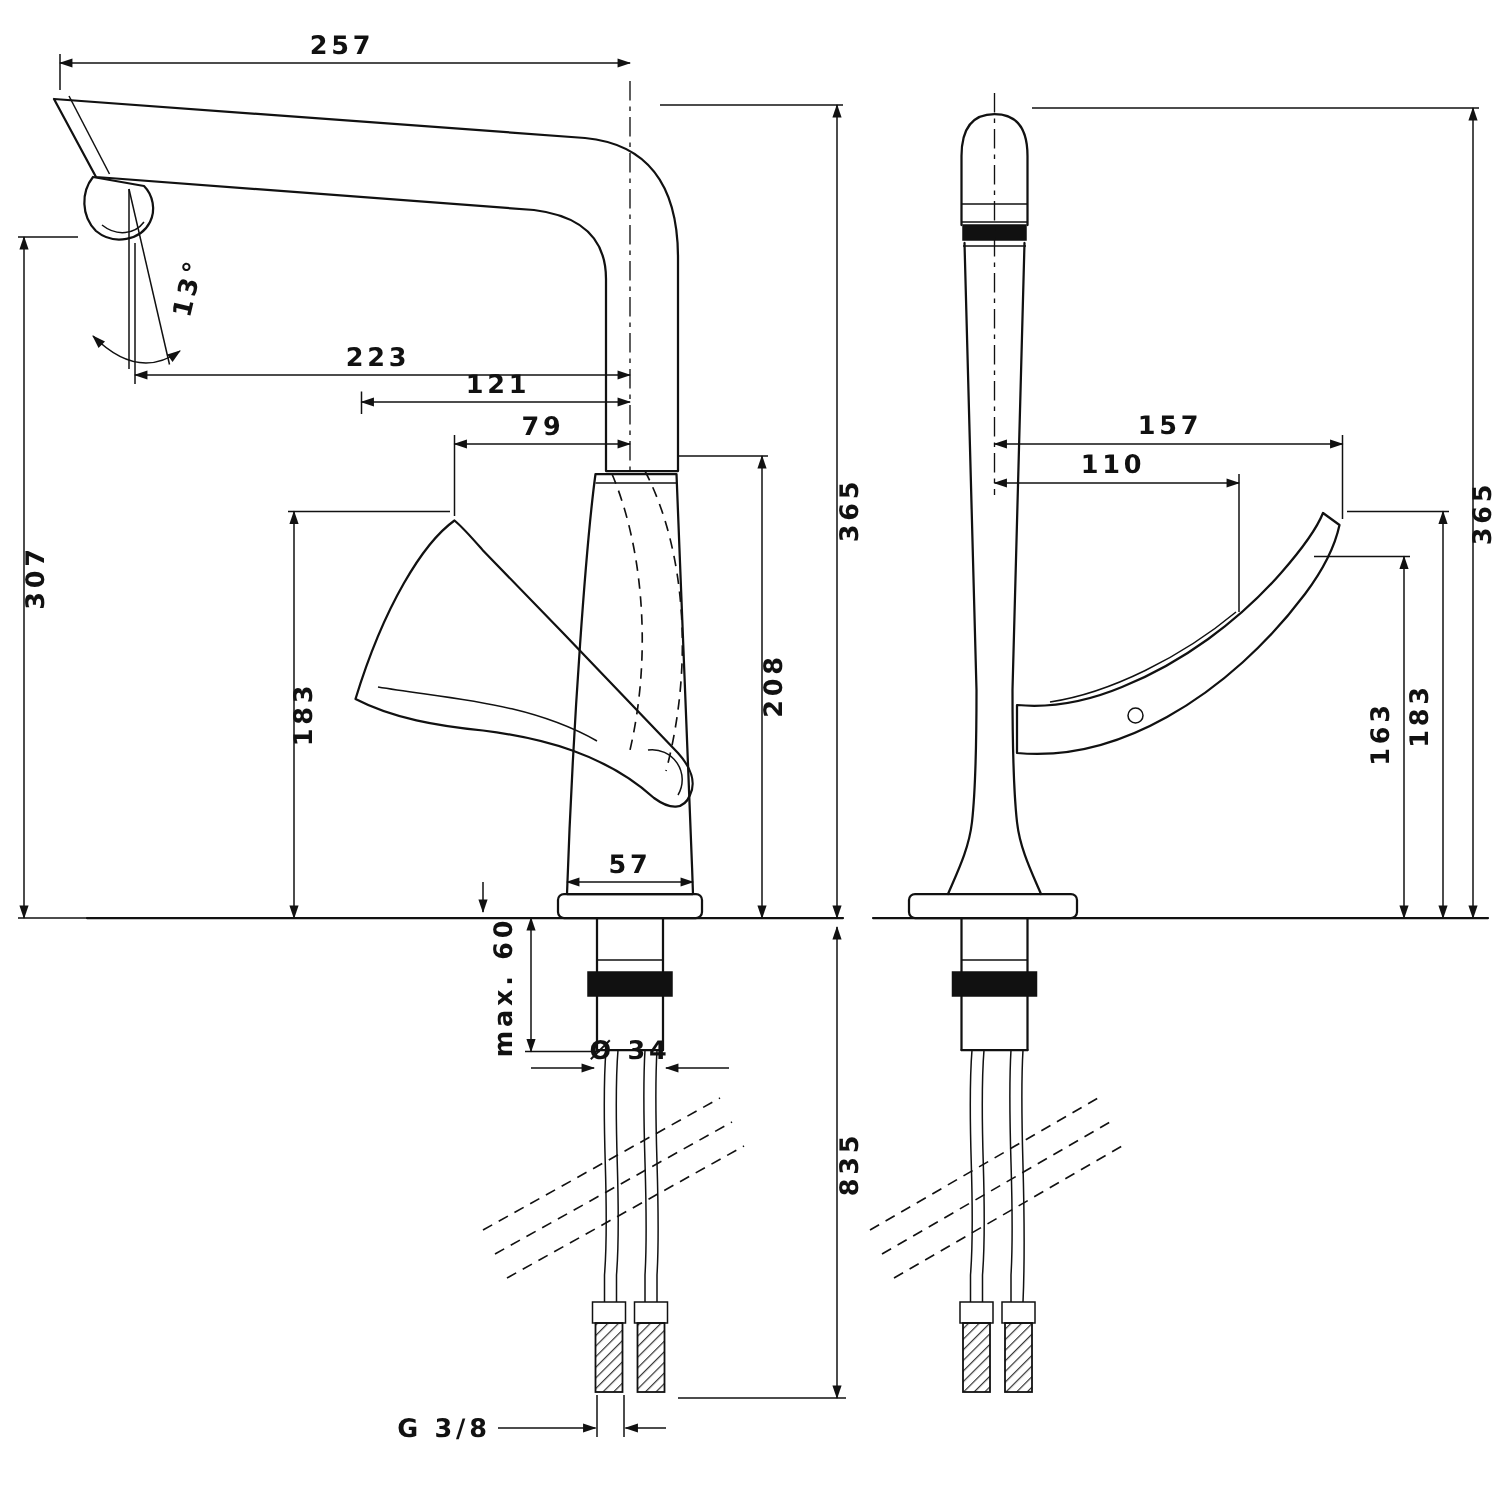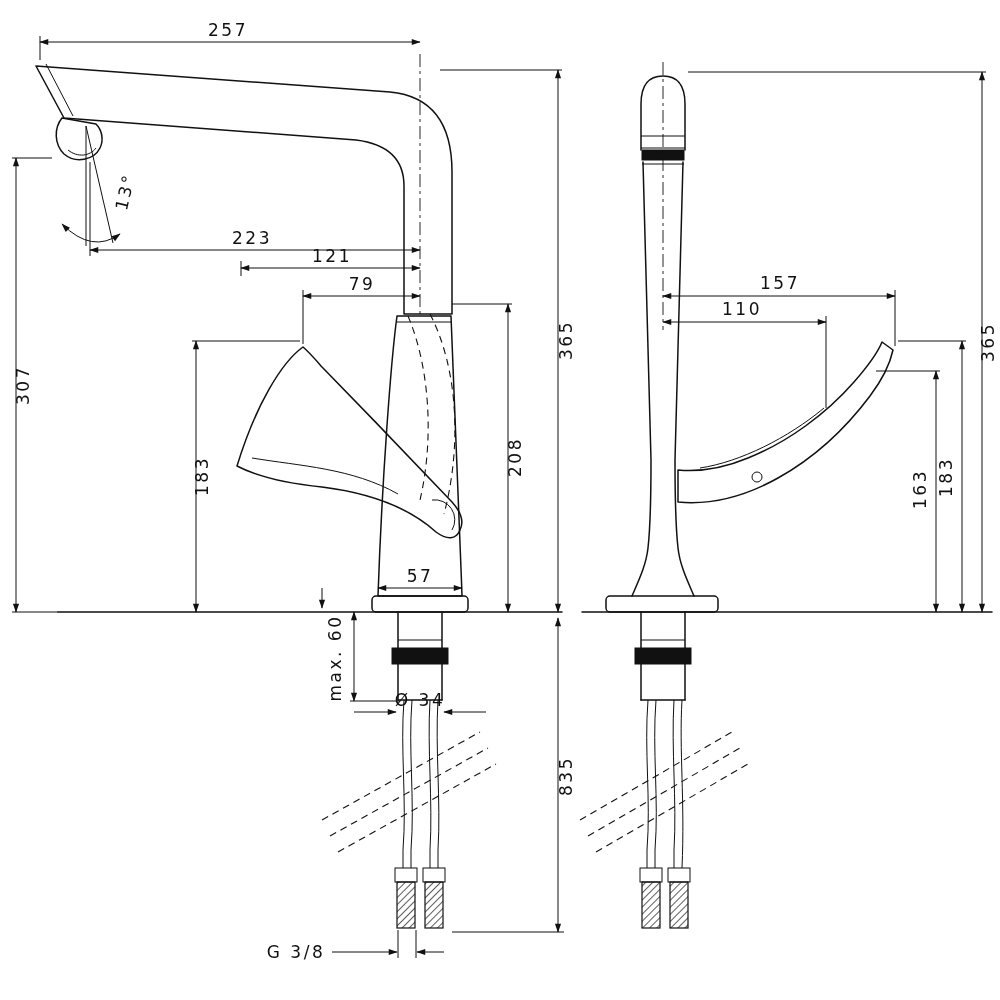--- a/index.html
+++ b/index.html
@@ -1,17 +1,17 @@
 <!DOCTYPE html>
 <html><head>
 <meta charset="utf-8">
 <style>
   html,body{margin:0;padding:0;background:#fff;}
   .page{position:relative;width:1000px;height:1000px;background:#ffffff;overflow:hidden;
-        font-family:"DejaVu Sans", sans-serif;}
+        font-family:"DejaVu Sans", sans-serif;font-weight:bold;}
   svg{display:block;}
   .ol{fill:none;stroke:#111;stroke-width:1.5;stroke-linejoin:round;stroke-linecap:round;}
   .thin{fill:none;stroke:#111;stroke-width:1;}
   .dim{fill:none;stroke:#111;stroke-width:1;}
   .dash{fill:none;stroke:#111;stroke-width:1.1;stroke-dasharray:7 5;}
   .cl{fill:none;stroke:#111;stroke-width:0.9;stroke-dasharray:13 4 3 4;}
   .fillblk{fill:#111;stroke:#111;stroke-width:1;}
   .hatched{fill:url(#hatch);stroke:#111;stroke-width:1.2;}
   text.lbl{font-family:"DejaVu Sans", sans-serif;font-size:17px;letter-spacing:2.5px;fill:#111;}
 </style>

